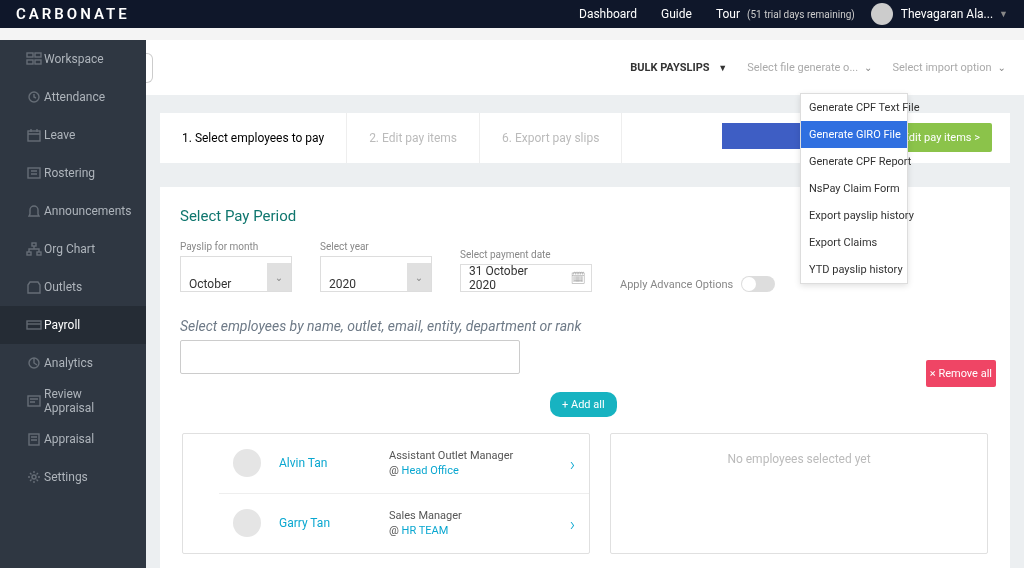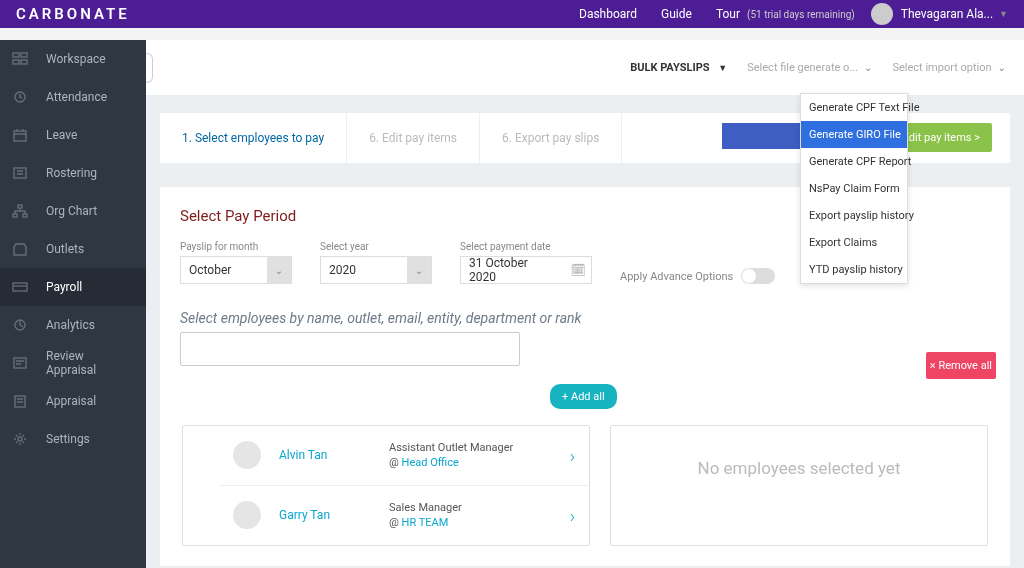--- a/index.html
+++ b/index.html
@@ -1,78 +1,78 @@
 <!DOCTYPE html>
 <html><head>
 <meta charset="utf-8">
 <style>
 * { box-sizing: border-box; margin: 0; padding: 0; }
 body { font-family: -apple-system, "Segoe UI", Roboto, sans-serif; font-size: 13px; color: #333; background: #f4f4f4; width: 1024px; height: 568px; overflow: hidden; position: relative; }
 
 
-.top-header { background: #4c1d95; height: 28px; display: flex; align-items: center; padding: 0 16px; color: #fff; }
+.top-header { background: #0f172a; height: 28px; display: flex; align-items: center; padding: 0 16px; color: #fff; }
 .logo { font-size: 15px; letter-spacing: 3px; font-weight: 600; }
 .top-header .spacer { flex: 1; }
 .top-nav { display: flex; align-items: center; gap: 24px; font-size: 12px; }
 .top-nav .nav-item { cursor: pointer; }
 .trial { font-size: 10px; color: #ccc; margin-left: 4px; }
 .avatar { width: 22px; height: 22px; border-radius: 50%; background: #ccc; margin-left: 16px; margin-right: 8px; }
 .username { font-size: 12px; }
 .chev-small { margin-left: 6px; font-size: 9px; color: #888; }
 
 
 .sidebar { position: absolute; left:0; top:40px; bottom:0; width:146px; background:#2f3742; color:#aeb4bb; overflow-y:auto; }
-.sidebar-item { display:flex; align-items:center; height:38px; padding:0 12px; gap:18px; font-size:12px; cursor:pointer; }
+.sidebar-item { display:flex; align-items:center; height:38px; padding:0 26px; gap:2px; font-size:12px; cursor:pointer; }
 .sidebar-item.active { background:#252c35; color:#fff; }
 .sidebar .ic { width:16px; height:14px; display:inline-block; opacity:.6; }
 
 
 .main { position:absolute; left:146px; right:0; top:40px; bottom:0; overflow:hidden; background:#eceff1; }
 
 .toolbar { background:#fff; height:55px; margin:0 0 18px 0; display:flex; align-items:center; justify-content:flex-end; padding:0 18px; gap:20px; font-size:12px; position:relative; }
 .toolbar .tab-handle { position:absolute; left:-5px; top:13px; width:12px; height:30px; border:1px solid #ccc; border-left:none; border-radius:0 6px 6px 0; background:#fff; }
 .bulk { font-weight:700; text-transform:uppercase; font-size:11px; }
 .triangle { font-size:9px; margin-left:6px; }
 .dd-label { color:#aaa; font-size:11px; display:flex; align-items:center; }
 .dd-label .chev { margin-left:6px; font-size:10px; color:#888; }
 
 
 .steps-row { display:flex; align-items:center; background:#fff; margin:0 14px 24px; height:50px; position:relative; }
 .step { padding:0 22px; font-size:12px; color:#bbb; height:100%; display:flex; align-items:center; border-right:1px solid #eee; }
-.step.active { color:#0369a1; }
+.step.active { color:#000000; }
 .arrow-call { position:absolute; right:210px; top:10px; width:78px; height:26px; background:#3e5ec4; }
 .arrow-call::after { content:""; position:absolute; right:-14px; top:-2px; border-left:14px solid #3e5ec4; border-top:15px solid transparent; border-bottom:15px solid transparent; }
 .edit-btn { position:absolute; right:18px; top:10px; background:#8bc34a; color:#fff; font-size:11px; padding:8px 12px; border-radius:2px; cursor:pointer; }
 
 
 .card { background:#fff; margin:0 14px; padding:20px 20px 0; }
-.section-title { font-size:15px; color:#7f1d1d; margin-bottom:16px; }
+.section-title { font-size:15px; color:#0f766e; margin-bottom:16px; }
 .controls-row { display:flex; gap:28px; align-items:flex-end; margin-bottom:26px; }
 .control label { font-size:10px; color:#888; display:block; margin-bottom:4px; }
-.select-box { display:flex; align-items:center; background:#fff; border:1px solid #ddd; height:28px; width:112px; font-size:12px; }
+.select-box { display:flex; align-items:flex-end; background:#fff; border:1px solid #ddd; height:36px; width:112px; font-size:12px; }
 .select-box .txt { flex:1; padding:0 8px; }
 .select-box .btn { width:24px; height:28px; background:#e0e0e0; display:flex; align-items:center; justify-content:center; color:#888; font-size:10px; }
 .date-box { display:flex; align-items:center; border:1px solid #ddd; height:28px; width:132px; font-size:12px; }
 .date-box .txt { flex:1; padding:0 8px; }
 .date-box .cal { width:26px; display:flex; align-items:center; justify-content:center; color:#999; }
 .adv { display:flex; align-items:center; gap:8px; font-size:11px; color:#888; }
 .toggle { width:34px; height:16px; background:#ddd; border-radius:10px; position:relative; }
 .toggle::after { content:""; position:absolute; left:1px; top:1px; width:14px; height:14px; background:#fff; border-radius:50%; }
 
 .search-label { font-size:14px; color:#6e7a87; margin-bottom:6px;font-style:italic; }
 .search-box { width:340px; height:34px; border:1px solid #ccc; border-radius:2px; }
 
 .remove-all { position:absolute; right:28px; margin-top:-14px; background:#ef4565; color:#fff; font-size:11px; padding:7px 4px; border-radius:2px; cursor:pointer; }
 .add-all { margin:18px 0 16px 370px; display:inline-block; background:#17b3c1; color:#fff; font-size:11px; padding:6px 12px; border-radius:10px; cursor:pointer; }
 
 
 .panes { display:flex; gap:20px; padding:0 2px 20px; }
 .pane { border:1px solid #e0e0e0; border-radius:2px; }
 .pane.left { width:408px;padding-left:36px; }
-.pane.right { flex:1; min-height:120px; display:flex; align-items:flex-start; justify-content:center; padding-top:32px; color:#bbb; font-size:17px; }
+.pane.right { flex:1; min-height:120px; display:flex; align-items:flex-start; justify-content:center; padding-top:18px; color:#bbb; font-size:12px; }
 .emp-row { display:flex; align-items:center; padding:14px 14px; border-bottom:1px solid #eee; }
 .emp-row:last-child { border-bottom:none; }
 .emp-av { width:28px; height:28px; border-radius:50%; background:#e5e5e5; margin-right:18px; }
 .emp-name { color:#0aa7d0; font-size:12px; width:110px; }
 .emp-meta { font-size:11px; color:#555; flex:1; line-height:1.4; }
 .emp-meta .loc { color:#0aa7d0; }
 .emp-ch { color:#0aa7d0; font-size:18px; font-weight:300; }
 .dropmenu-wrap { position:absolute; left:800px; top:93px; width:108px; background:#fff; border:1px solid #ddd; box-shadow:0 2px 6px rgba(0,0,0,.12); z-index:50; }
 .dm-item { font-size:11px; padding:7px 8px; white-space:nowrap; cursor:pointer; }
 .dm-item.hl { background:#2f6fe0; color:#fff; }
@@ -125,20 +125,26 @@
     </div>
   <div class="sidebar-item">
       <span class="ic"><svg class="ic-svg" viewBox="0 0 16 14">
           <rect x="2" y="2" width="12" height="10"></rect>
           <path d="M5 5h6M5 8h6"></path>
         </svg></span>
       <span>Rostering</span>
     </div>
   <div class="sidebar-item">
       <span class="ic"><svg class="ic-svg" viewBox="0 0 16 14">
+          <path d="M4 10V6a4 4 0 018 0v4l1 2H3z"></path>
+        </svg></span>
+      <span>Announcements</span>
+    </div>
+  <div class="sidebar-item">
+      <span class="ic"><svg class="ic-svg" viewBox="0 0 16 14">
           <rect x="6" y="1" width="4" height="3"></rect>
           <rect x="1" y="10" width="4" height="3"></rect>
           <rect x="11" y="10" width="4" height="3"></rect>
           <path d="M8 4v3M8 7H3v3M8 7h5v3"></path>
         </svg></span>
       <span>Org Chart</span>
     </div>
   <div class="sidebar-item">
       <span class="ic"><svg class="ic-svg" viewBox="0 0 16 14">
           <path d="M2 5l2-3h8l2 3v8H2z"></path>
@@ -194,21 +200,21 @@
       <span class="chev">⌄</span>
     </span>
     <span class="dd-label">
       <span>Select import option</span>
       <span class="chev">⌄</span>
     </span>
   </div>
 
   <div class="steps-row">
     <div class="step active">1. Select employees to pay</div>
-    <div class="step">6. Edit pay items</div>
+    <div class="step">2. Edit pay items</div>
     <div class="step">6. Export pay slips</div>
     <span class="arrow-call"></span>
     <span class="edit-btn">Edit pay items &gt;</span>
   </div>
 
   <div class="card">
     <div class="section-title">Select Pay Period</div>
 
     <div class="controls-row">
       <div class="control">

